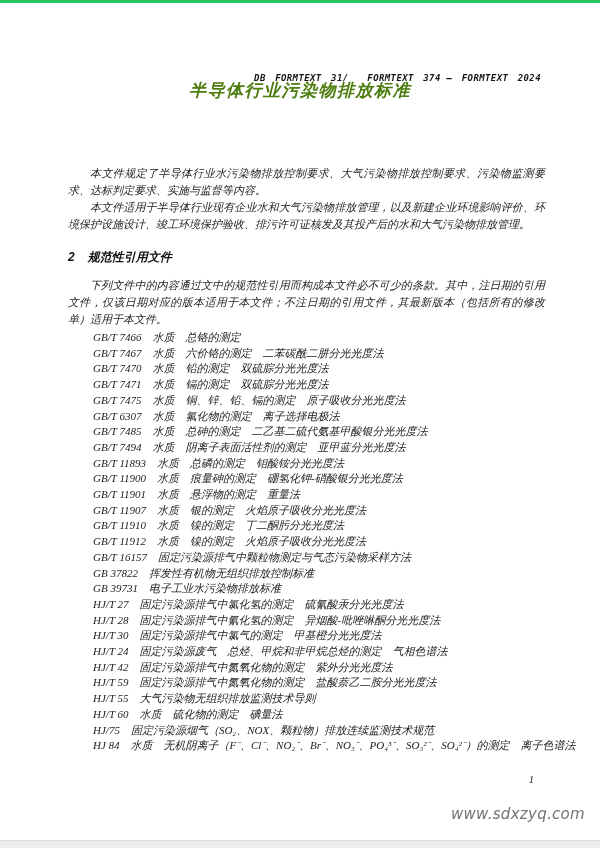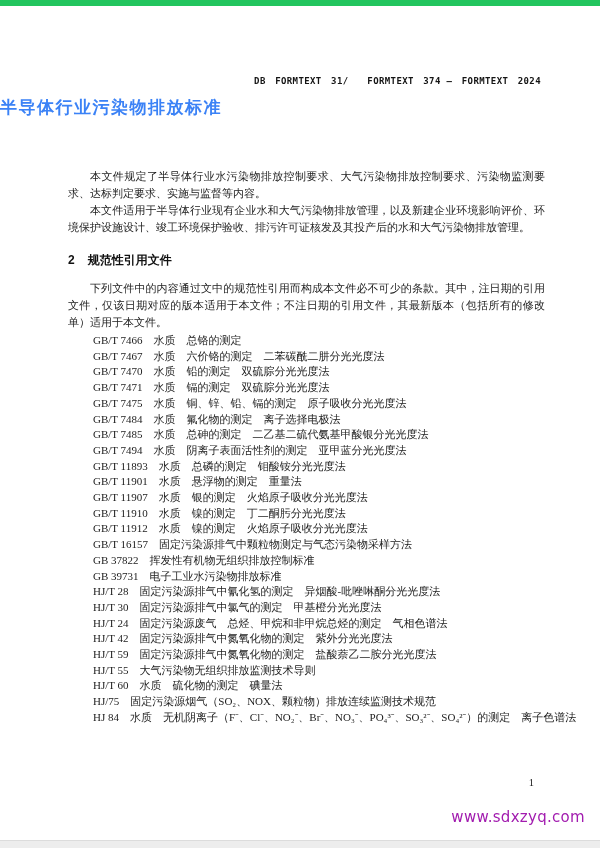--- a/index.html
+++ b/index.html
@@ -8,22 +8,23 @@
     background: #ffffff;
   }
   .page {
     position: relative;
     width: 600px;
     height: 848px;
     background: #ffffff;
     overflow: hidden;
     font-family: "Liberation Serif", serif;
     color: #1c1c1c;
-    border-top: 6px solid #22c55e;
+    border-top: 3px solid #22c55e;
     box-sizing: border-box;
+    font-style: italic;
   }
   .bottom-strip {
     position: absolute;
     left: 0; right: 0; bottom: 0;
     height: 7px;
     background: #ededed;
     border-top: 1px solid #dcdcdc;
   }
   .doc-header {
     position: absolute;
@@ -31,29 +32,30 @@
     right: 59px;
     font-family: "DejaVu Sans Mono", monospace;
     font-size: 9px;
     font-weight: 700;
     letter-spacing: 0.4px;
     white-space: pre;
     color: #141414;
   }
   .doc-title {
     position: absolute;
-    top: 90px;
+    top: 76px;
     left: 0;
     width: 100%;
     margin: 0;
+    text-align: center;
     font-family: "Liberation Sans", sans-serif;
     font-size: 17px;
     font-weight: 700;
     letter-spacing: 1.5px;
-    color: #3b82f6;
+    color: #4d7c0f;
   }
   .content {
     position: absolute;
     top: 147px;
     left: 68px;
     width: 477px;
   }
   .sec-heading {
     margin: 0;
     font-family: "Liberation Sans", sans-serif;
@@ -88,21 +90,21 @@
     font-size: 10.5px;
     color: #222222;
   }
   .watermark {
     position: absolute;
     top: 802px;
     right: 15px;
     font-family: "DejaVu Sans", sans-serif;
     font-size: 15px;
     letter-spacing: 0.3px;
-    color: #a21caf;
+    color: #737373;
   }
 </style>
 </head>
 <body>
 
 <div class="page">
 
   <div class="doc-header">DB　FORMTEXT　31/　　FORMTEXT　374 —　FORMTEXT　2024</div>
 
   <h1 class="doc-title">半导体行业污染物排放标准</h1>
@@ -122,31 +124,33 @@
       </h2>
       <div class="sec-paras">
         <p class="body-para">下列文件中的内容通过文中的规范性引用而构成本文件必不可少的条款。其中，注日期的引用文件，仅该日期对应的版本适用于本文件；不注日期的引用文件，其最新版本（包括所有的修改单）适用于本文件。</p>
       </div>
       <ul class="ref-list">
         <li>GB/T 7466　水质　总铬的测定</li>
         <li>GB/T 7467　水质　六价铬的测定　二苯碳酰二肼分光光度法</li>
         <li>GB/T 7470　水质　铅的测定　双硫腙分光光度法</li>
         <li>GB/T 7471　水质　镉的测定　双硫腙分光光度法</li>
         <li>GB/T 7475　水质　铜、锌、铅、镉的测定　原子吸收分光光度法</li>
-        <li>GB/T 7484　水质　氟化物的测定　离子选择电极法</li>
+        <li>GB/T 6307　水质　氟化物的测定　离子选择电极法</li>
         <li>GB/T 7485　水质　总砷的测定　二乙基二硫代氨基甲酸银分光光度法</li>
         <li>GB/T 7494　水质　阴离子表面活性剂的测定　亚甲蓝分光光度法</li>
         <li>GB/T 11893　水质　总磷的测定　钼酸铵分光光度法</li>
+        <li>GB/T 11900　水质　痕量砷的测定　硼氢化钾-硝酸银分光光度法</li>
         <li>GB/T 11901　水质　悬浮物的测定　重量法</li>
         <li>GB/T 11907　水质　银的测定　火焰原子吸收分光光度法</li>
         <li>GB/T 11910　水质　镍的测定　丁二酮肟分光光度法</li>
         <li>GB/T 11912　水质　镍的测定　火焰原子吸收分光光度法</li>
         <li>GB/T 16157　固定污染源排气中颗粒物测定与气态污染物采样方法</li>
         <li>GB 37822　挥发性有机物无组织排放控制标准</li>
         <li>GB 39731　电子工业水污染物排放标准</li>
+        <li>HJ/T 27　固定污染源排气中氯化氢的测定　硫氰酸汞分光光度法</li>
         <li>HJ/T 28　固定污染源排气中氰化氢的测定　异烟酸-吡唑啉酮分光光度法</li>
         <li>HJ/T 30　固定污染源排气中氯气的测定　甲基橙分光光度法</li>
         <li>HJ/T 24　固定污染源废气　总烃、甲烷和非甲烷总烃的测定　气相色谱法</li>
         <li>HJ/T 42　固定污染源排气中氮氧化物的测定　紫外分光光度法</li>
         <li>HJ/T 59　固定污染源排气中氮氧化物的测定　盐酸萘乙二胺分光光度法</li>
         <li>HJ/T 55　大气污染物无组织排放监测技术导则</li>
         <li>HJ/T 60　水质　硫化物的测定　碘量法</li>
         <li>HJ/75　固定污染源烟气（SO₂、NOX、颗粒物）排放连续监测技术规范</li>
         <li>HJ 84　水质　无机阴离子（F⁻、Cl⁻、NO₂⁻、Br⁻、NO₃⁻、PO₄³⁻、SO₃²⁻、SO₄²⁻）的测定　离子色谱法</li>
       </ul>

